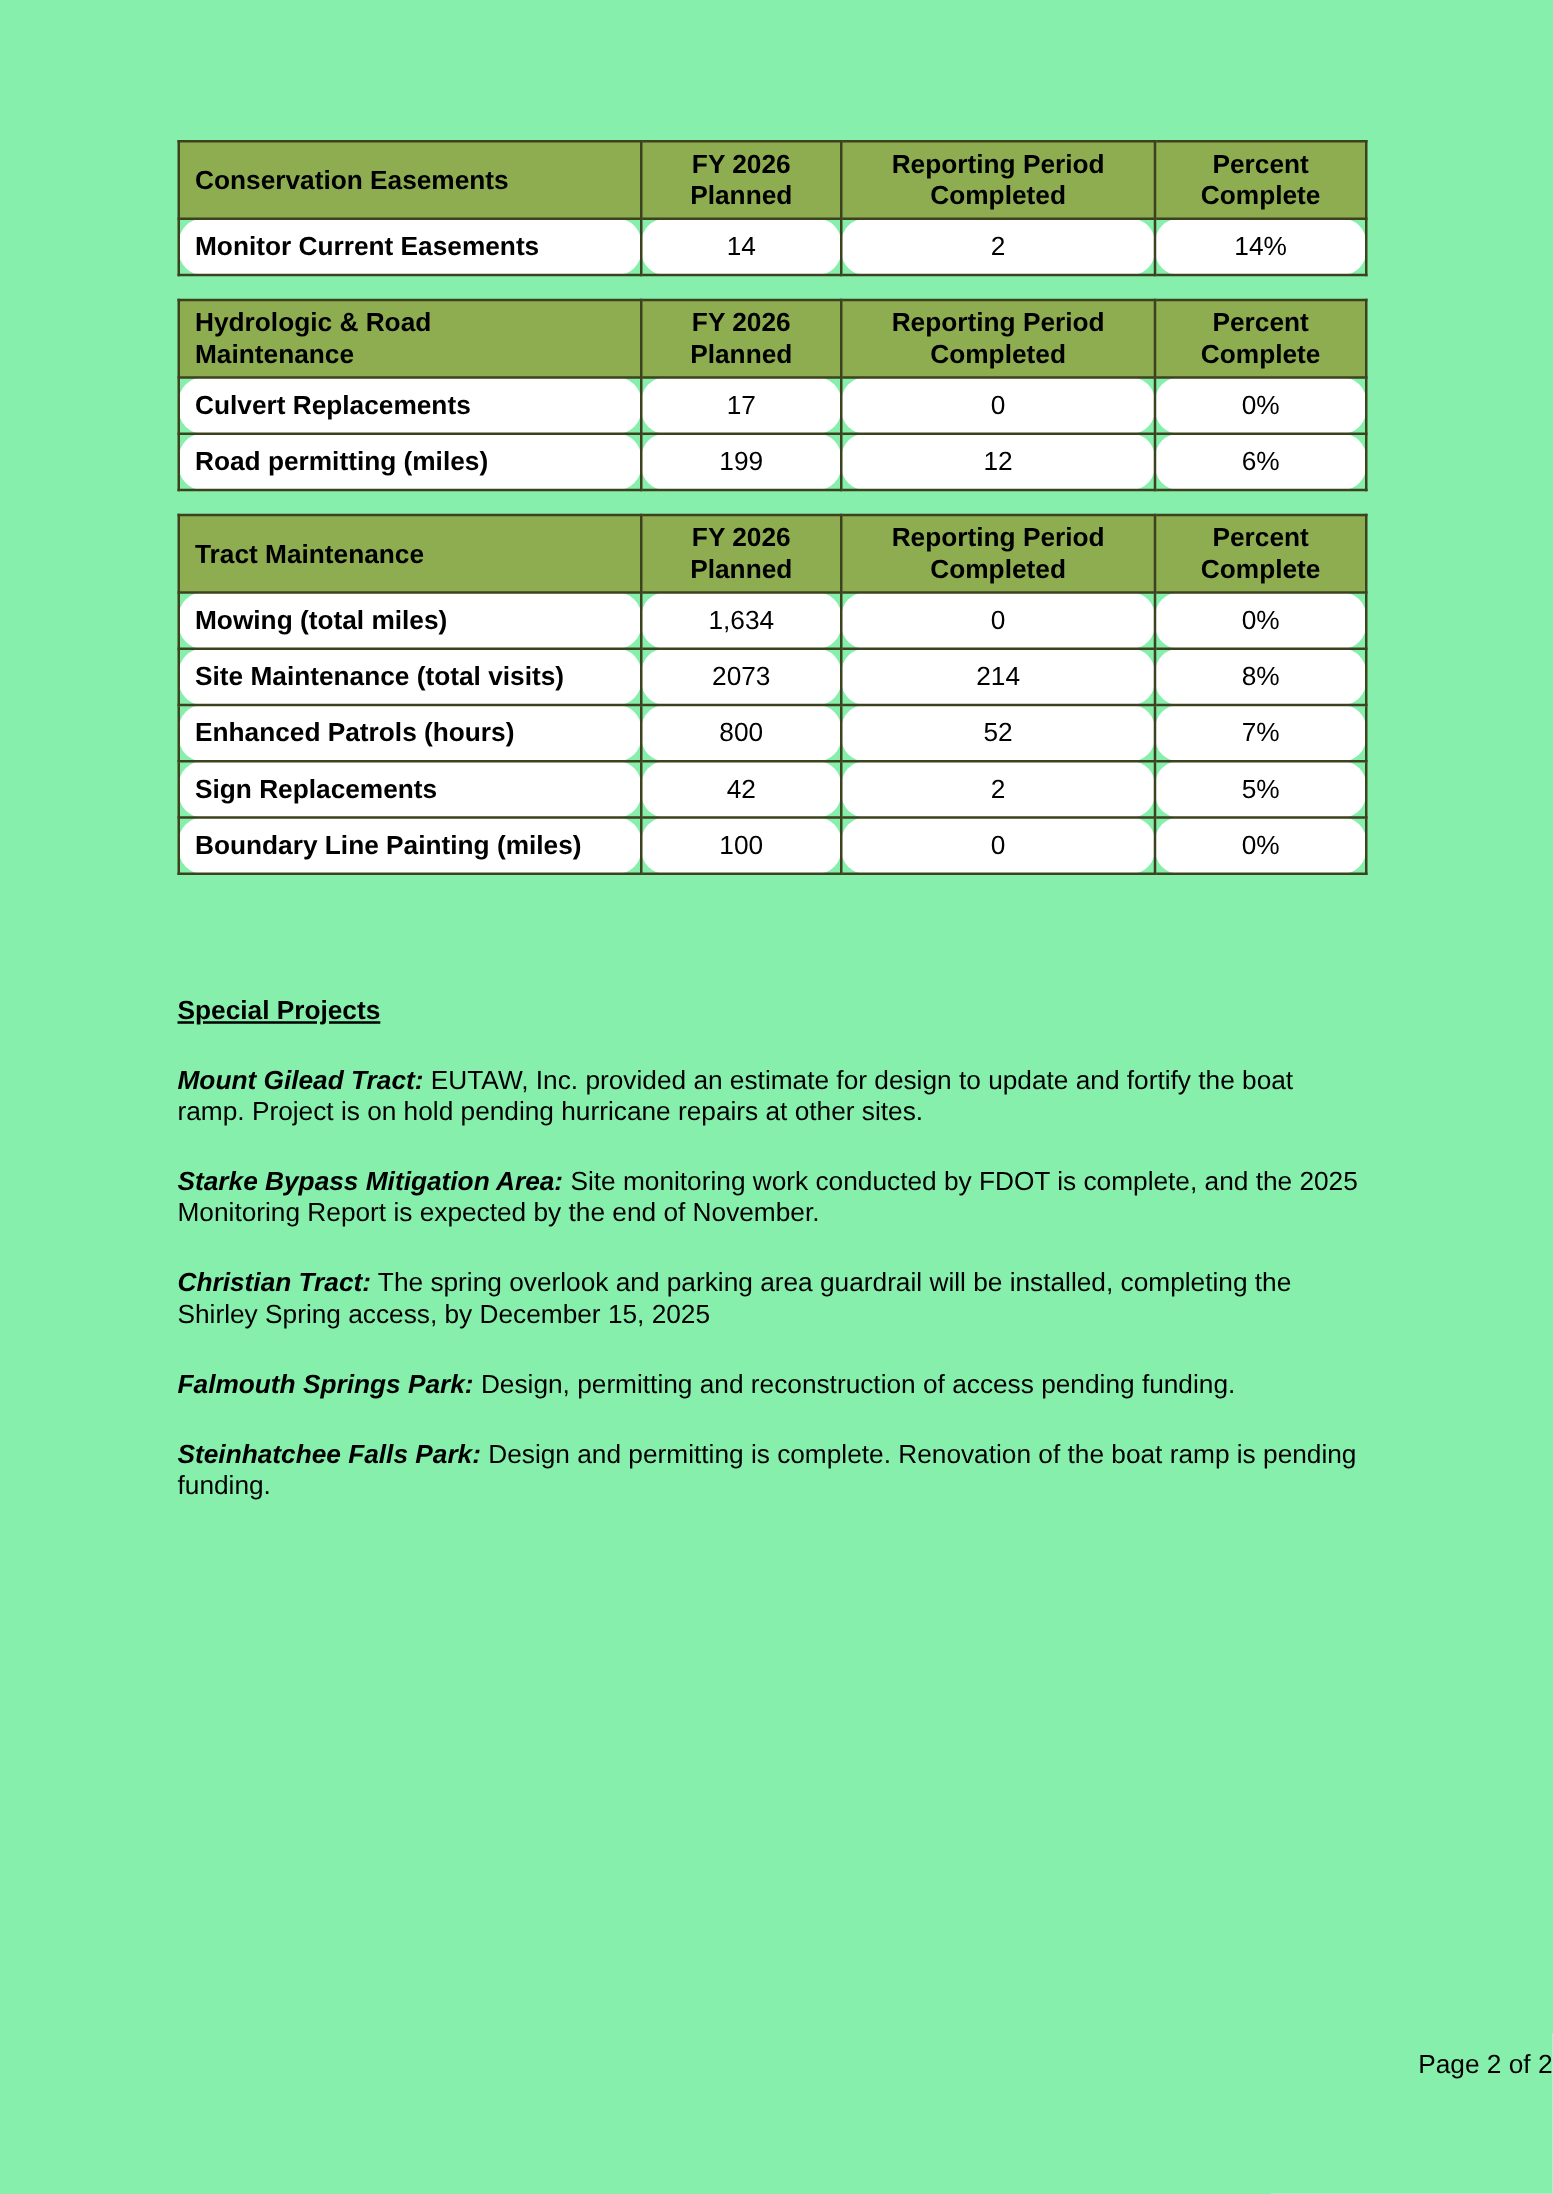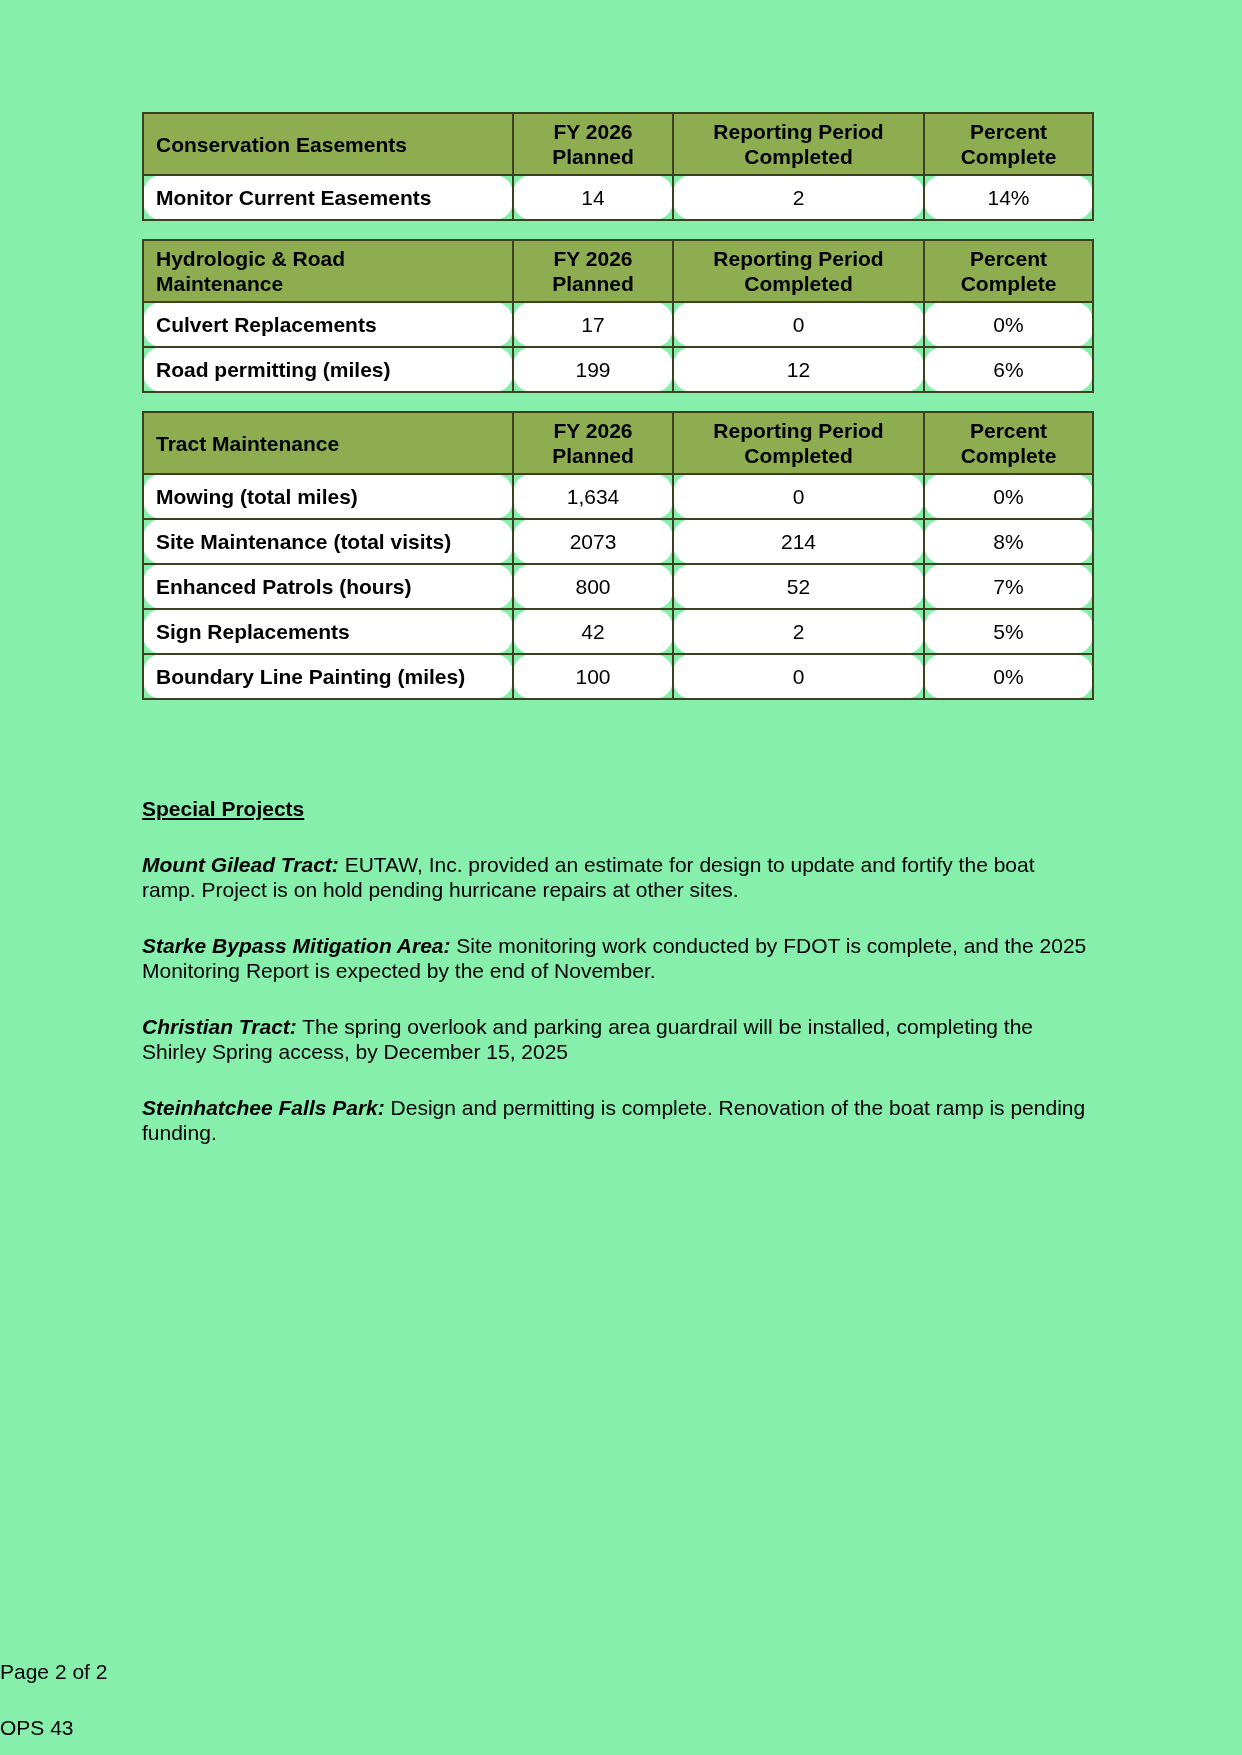--- a/index.html
+++ b/index.html
@@ -72,24 +72,23 @@
     line-height: 25px;
   }
   .sp-item .lead {
     font-weight: bold;
     font-style: italic;
   }
   .footer-page, .footer-code {
     position: absolute;
     left: 0;
     width: 100%;
-    text-align: left;
-    font-size: 21px;
-    line-height: 25px;
-    margin-top: 20px;
+    text-align: right;
+    font-size: 21px;
+    line-height: 25px;
   }
   .footer-page { top: 1639px; }
   .footer-code { top: 1695px; }
 </style>
 </head>
 <body>
 
 <div class="page">
   <div class="content">
     <div>
@@ -204,18 +203,18 @@
               <td>0%</td>
             </tr>
           </tbody>
         </table>
       </div>
     <div class="sp-heading">Special Projects</div>
     <div>
         <p class="sp-item"><span class="lead">Mount Gilead Tract:</span> EUTAW, Inc. provided an estimate for design to update and fortify the boat ramp. Project is on hold pending hurricane repairs at other sites.</p>
         <p class="sp-item"><span class="lead">Starke Bypass Mitigation Area:</span> Site monitoring work conducted by FDOT is complete, and the 2025 Monitoring Report is expected by the end of November.</p>
         <p class="sp-item"><span class="lead">Christian Tract:</span> The spring overlook and parking area guardrail will be installed, completing the Shirley Spring access, by December 15, 2025</p>
+        <p class="sp-item"><span class="lead">Falmouth Springs Park:</span> Design, permitting and reconstruction of access pending funding.</p>
         <p class="sp-item"><span class="lead">Steinhatchee Falls Park:</span> Design and permitting is complete. Renovation of the boat ramp is pending funding.</p>
       </div>
   </div>
   <div class="footer-page">Page 2 of 2</div>
-  <div class="footer-code">OPS 43</div>
 </div>
 
 </body></html>

